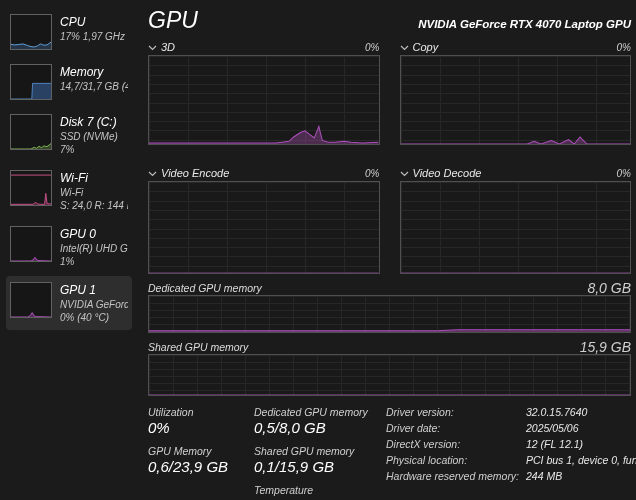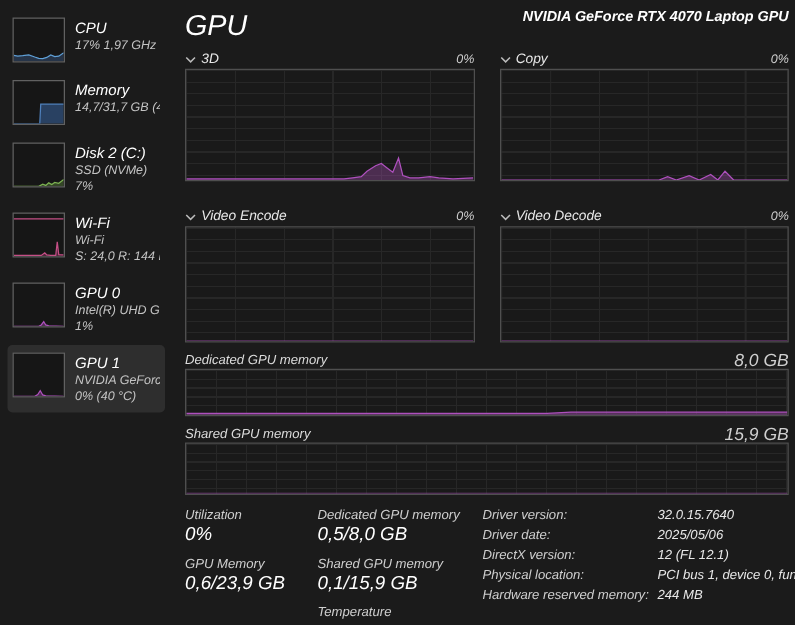--- a/index.html
+++ b/index.html
@@ -24,21 +24,21 @@
   .side-item { display:flex; align-items:flex-start; gap:8px; padding:6px 4px; border-radius:4px;
     margin-bottom:2px; cursor:pointer; }
   .side-item.selected { background:#2e2e2e; }
   .thumb { width:42px; height:36px; flex:0 0 42px; border:1px solid #616161; background:#161616;
     position:relative; overflow:hidden; }
   .side-text { min-width:0; padding-top:1px; }
   .side-title { font-size:12px; color:#fff; line-height:1.25; white-space:nowrap; }
   .side-sub { font-size:10px; color:#c4c4c4; line-height:1.3; white-space:nowrap; overflow:hidden; }
   
   .main { flex:1; padding:6px 5px 0 13px; min-width:0; }
-  .gpu-header { display:flex; margin:2px 0 6px 0; }
+  .gpu-header { display:flex; align-items:flex-end; margin:2px 0 6px 0; }
   .gpu-title { font-size:23px; font-weight:400; line-height:1.1; }
   .gpu-device { margin-left:auto; font-size:11.5px; font-weight:bold; padding-bottom:3px; }
   .charts-grid { display:grid; grid-template-columns:1fr 1fr; column-gap:8px; row-gap:4px;gap:20px; }
   .chart-head { display:flex; align-items:center; height:16px; gap:4px; }
   .chart-head .label { font-size:11px; color:#e8e8e8; }
   .chart-head .pct { margin-left:auto; font-size:10px; color:#cfcfcf; }
   .chev { display:inline-flex; cursor:pointer; padding-top:1px; }
   .chart-box { position:relative; border:1px solid #4f4f4f; background:#191919; overflow:hidden; }
   .grid-lg { background-image:
       repeating-linear-gradient(to right,#272727 0 1px,transparent 1px 39px),
@@ -101,21 +101,21 @@
       </div>
 
       <div class="side-item">
         <div class="thumb">
             <svg viewBox="0 0 100 100" preserveAspectRatio="none" class="chartsvg">
               <polygon points="0,100 0.00,100.00 50.00,100.00 58.00,95.00 64.00,98.00 70.00,92.00 76.00,96.00 82.00,91.00 90.00,93.00 100.00,84.00 100,100" fill="rgba(110,160,70,0.35)"></polygon>
               <polyline points="0.00,100.00 50.00,100.00 58.00,95.00 64.00,98.00 70.00,92.00 76.00,96.00 82.00,91.00 90.00,93.00 100.00,84.00" fill="none" stroke="#7cb152" stroke-width="1" vector-effect="non-scaling-stroke"></polyline>
             </svg>
           </div>
         <div class="side-text">
-          <div class="side-title">Disk 2 (C:)</div>
+          <div class="side-title">Disk 7 (C:)</div>
           <div class="side-sub">SSD (NVMe)</div>
           <div class="side-sub">7%</div>
         </div>
       </div>
 
       <div class="side-item">
         <div class="thumb">
             <svg viewBox="0 0 100 100" preserveAspectRatio="none" class="chartsvg">
               <polygon points="0,100 0.00,98.00 55.00,98.00 62.00,92.00 66.00,97.00 74.00,98.00 84.00,98.00 87.00,66.00 90.00,96.00 100.00,97.00 100,100" fill="rgba(185,70,125,0.35)"></polygon>
               <polyline points="0.00,98.00 55.00,98.00 62.00,92.00 66.00,97.00 74.00,98.00 84.00,98.00 87.00,66.00 90.00,96.00 100.00,97.00" fill="none" stroke="#c54f86" stroke-width="1" vector-effect="non-scaling-stroke"></polyline>

